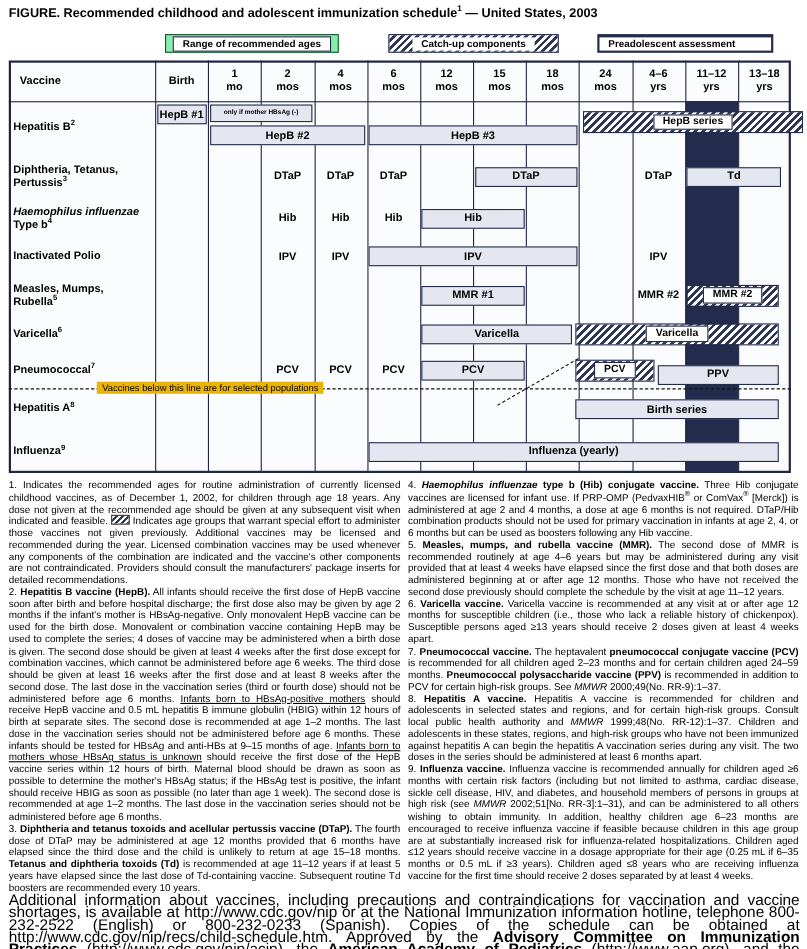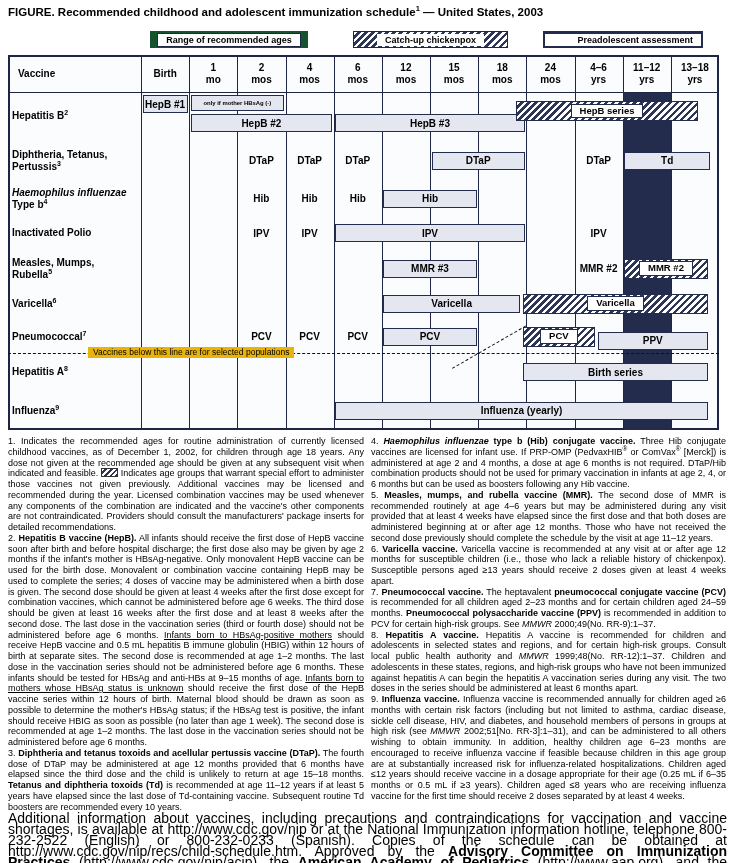--- a/index.html
+++ b/index.html
@@ -1,27 +1,27 @@
 <!DOCTYPE html>
 <html><head>
 <meta charset="utf-8">
 <style>
   html,body{margin:0;padding:0;background:#fff;}
   #page{position:relative;width:734px;height:863px;overflow:hidden;background:#fff;color:#000;
         font-family:"Liberation Sans","DejaVu Sans",sans-serif;}
   #figure-title{position:absolute;left:8px;top:6px;width:720px;font-size:11.5px;font-weight:bold;}
   #figure-title sup{font-size:7.5px;line-height:0;}
   .legend-item{position:absolute;top:31px;height:17px;display:flex;align-items:center;justify-content:center;box-sizing:border-box;}
-  .legend-range{left:150px;width:158px;background:#14532d;border:1px solid #14532d;}
+  .legend-range{left:150px;width:158px;background:#86efac;border:1px solid #14532d;}
   .legend-catchup{left:353px;width:155px;border:1px solid #1f2545;
     background:repeating-linear-gradient(135deg,#fff 0px,#fff 2.5px,#2e3658 2.5px,#2e3658 5px);}
   .legend-preadolescent{left:543px;width:160px;background:#242c4e;padding:2px;}
   .legend-label{background:#fff;font-weight:bold;font-size:9px;line-height:12px;padding:0 8px;white-space:nowrap;}
   .legend-range .legend-label{border:1px solid #1f2545;}
-  .legend-preadolescent .legend-label{width:100%;text-align:right;box-sizing:border-box;}
+  .legend-preadolescent .legend-label{width:100%;text-align:left;box-sizing:border-box;}
   .sched-bg{position:absolute;background:#fbfcfe;border:2px solid #1f2545;box-sizing:border-box;}
   .navy-band{position:absolute;background:#242c4e;}
   .vline{position:absolute;background:#1f2545;}
   .hline{position:absolute;background:#1f2545;}
   .hcell{position:absolute;display:flex;align-items:center;justify-content:center;text-align:center;
          font-weight:bold;font-size:10px;line-height:11.5px;white-space:pre-line;}
   .vhead{position:absolute;display:flex;align-items:center;font-weight:bold;font-size:10px;padding-left:8px;box-sizing:border-box;}
   .vlabel{position:absolute;display:flex;align-items:center;font-weight:bold;font-size:10px;line-height:11.5px;}
   .vlabel sup{font-size:7px;line-height:0;}
   .centry{position:absolute;display:flex;align-items:center;justify-content:center;font-weight:bold;font-size:10px;}
@@ -51,21 +51,21 @@
 <body>
 
 <div id="page">
 
   <div id="figure-title"><span>FIGURE. Recommended childhood and adolescent immunization schedule</span><sup>1</sup><span> — United States, 2003</span></div>
 
   <div class="legend-item legend-range">
     <span class="legend-label">Range of recommended ages</span>
   </div>
   <div class="legend-item legend-catchup">
-    <span class="legend-label">Catch-up chickenpox</span>
+    <span class="legend-label">Catch-up components</span>
   </div>
   <div class="legend-item legend-preadolescent">
     <span class="legend-label">Preadolescent assessment</span>
   </div>
 
   <div id="schedule">
       <div class="sched-bg" style="left: 8px; top: 55px; width: 711px; height: 375px;"></div>
       <div class="navy-band" style="left: 622.667px; top: 92px; width: 48.1667px; height: 338px;"></div>
       <div class="vline" style="left: 141px; top: 55px; width: 1px; height: 375px;"></div>
       <div class="vline" style="left: 189.167px; top: 55px; width: 1px; height: 375px;"></div>
@@ -112,21 +112,21 @@
       </div>
       <div class="bar small" style="left: 190.667px; top: 95px; width: 93.3333px; height: 16px;">
         <span class="blabel">only if mother HBsAg (-)</span>
       </div>
       <div class="bar" style="left: 190.667px; top: 114px; width: 141.5px; height: 18px;">
         <span class="blabel">HepB #2</span>
       </div>
       <div class="bar" style="left: 335.167px; top: 114px; width: 189.667px; height: 18px;">
         <span class="blabel">HepB #3</span>
       </div>
-      <div class="hbar" style="left: 516px; top: 101px; width: 182px; height: 20px;">
+      <div class="hbar" style="left: 530px; top: 101px; width: 200px; height: 20px;">
         <span class="hlabel">HepB series</span>
       </div>
       <div class="vlabel" style="left: 12px; top: 140px; width: 122px; height: 41px;">
         <span>Diphtheria, Tetanus, Pertussis<sup>3</sup></span>
       </div>
       <div class="centry" style="left: 237.333px; top: 140px; width: 48.1667px; height: 41px;">DTaP</div>
       <div class="centry" style="left: 285.5px; top: 140px; width: 48.1667px; height: 41px;">DTaP</div>
       <div class="centry" style="left: 333.667px; top: 140px; width: 48.1667px; height: 41px;">DTaP</div>
       <div class="bar" style="left: 431.5px; top: 151.5px; width: 93.3333px; height: 18px;">
         <span class="blabel">DTaP</span>
@@ -150,21 +150,21 @@
       <div class="centry" style="left: 237.333px; top: 216px; width: 48.1667px; height: 34px;">IPV</div>
       <div class="centry" style="left: 285.5px; top: 216px; width: 48.1667px; height: 34px;">IPV</div>
       <div class="bar" style="left: 335.167px; top: 224px; width: 189.667px; height: 18px;">
         <span class="blabel">IPV</span>
       </div>
       <div class="centry" style="left: 574.5px; top: 216px; width: 48.1667px; height: 34px;">IPV</div>
       <div class="vlabel" style="left: 12px; top: 250px; width: 122px; height: 37px;">
         <span>Measles, Mumps, Rubella<sup>5</sup></span>
       </div>
       <div class="bar" style="left: 383.333px; top: 259.5px; width: 93.3333px; height: 18px;">
-        <span class="blabel">MMR #3</span>
+        <span class="blabel">MMR #1</span>
       </div>
       <div class="centry" style="left: 574.5px; top: 250px; width: 48.1667px; height: 37px;">MMR #2</div>
       <div class="hbar" style="left: 624.167px; top: 258.5px; width: 83.7px; height: 20px;">
         <span class="hlabel">MMR #2</span>
       </div>
       <div class="vlabel" style="left: 12px; top: 287px; width: 122px; height: 33px;">
         <span>Varicella<sup>6</sup></span>
       </div>
       <div class="bar" style="left: 383.333px; top: 294.5px; width: 136.683px; height: 18px;">
         <span class="blabel">Varicella</span>

